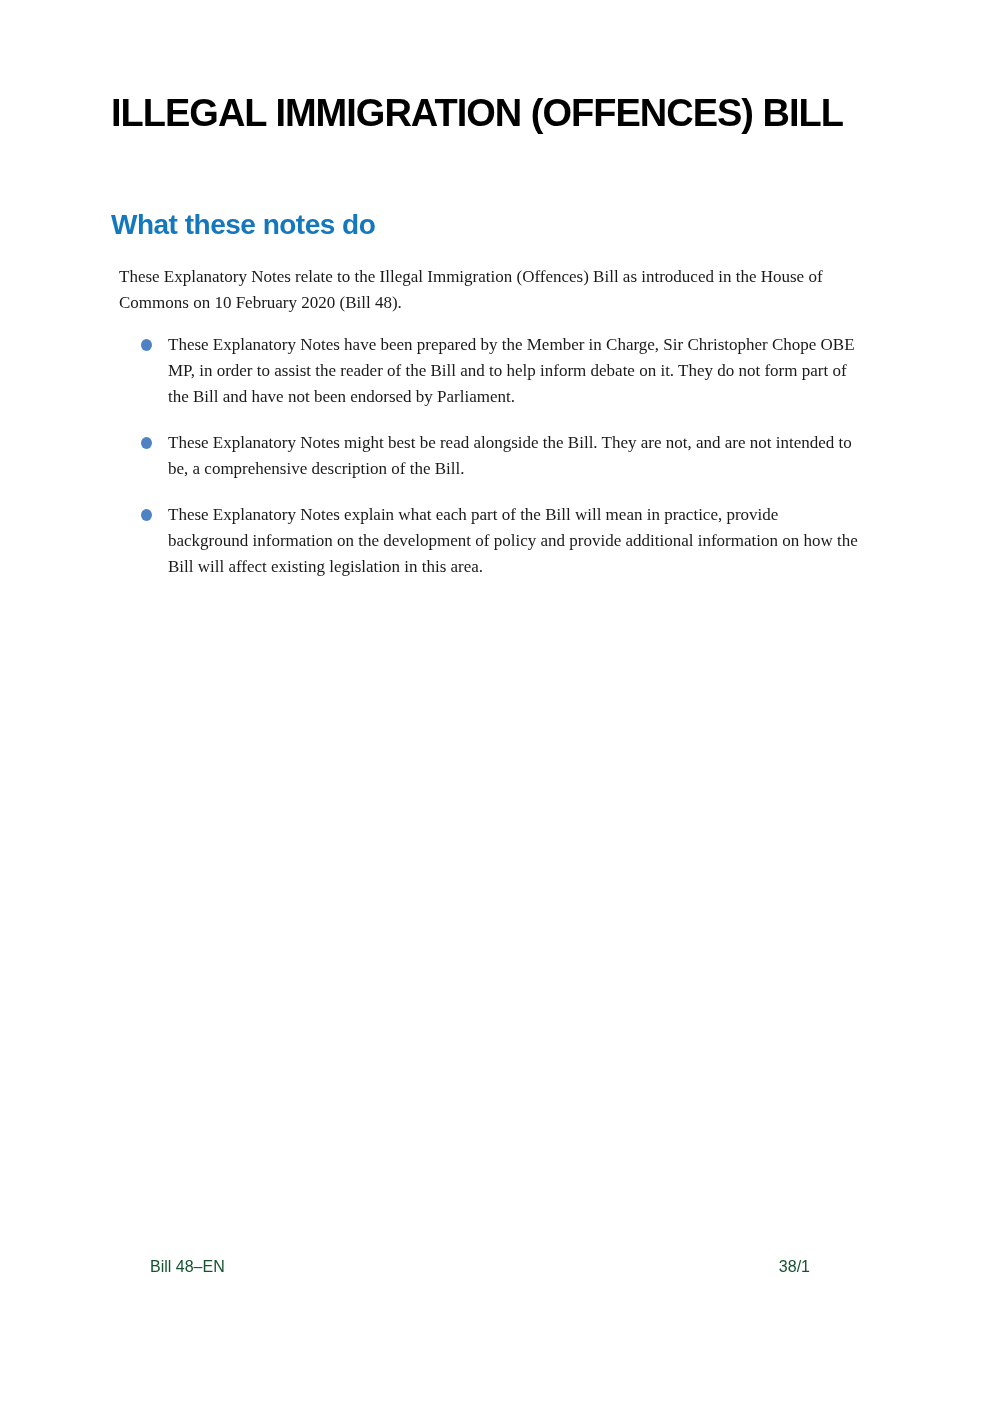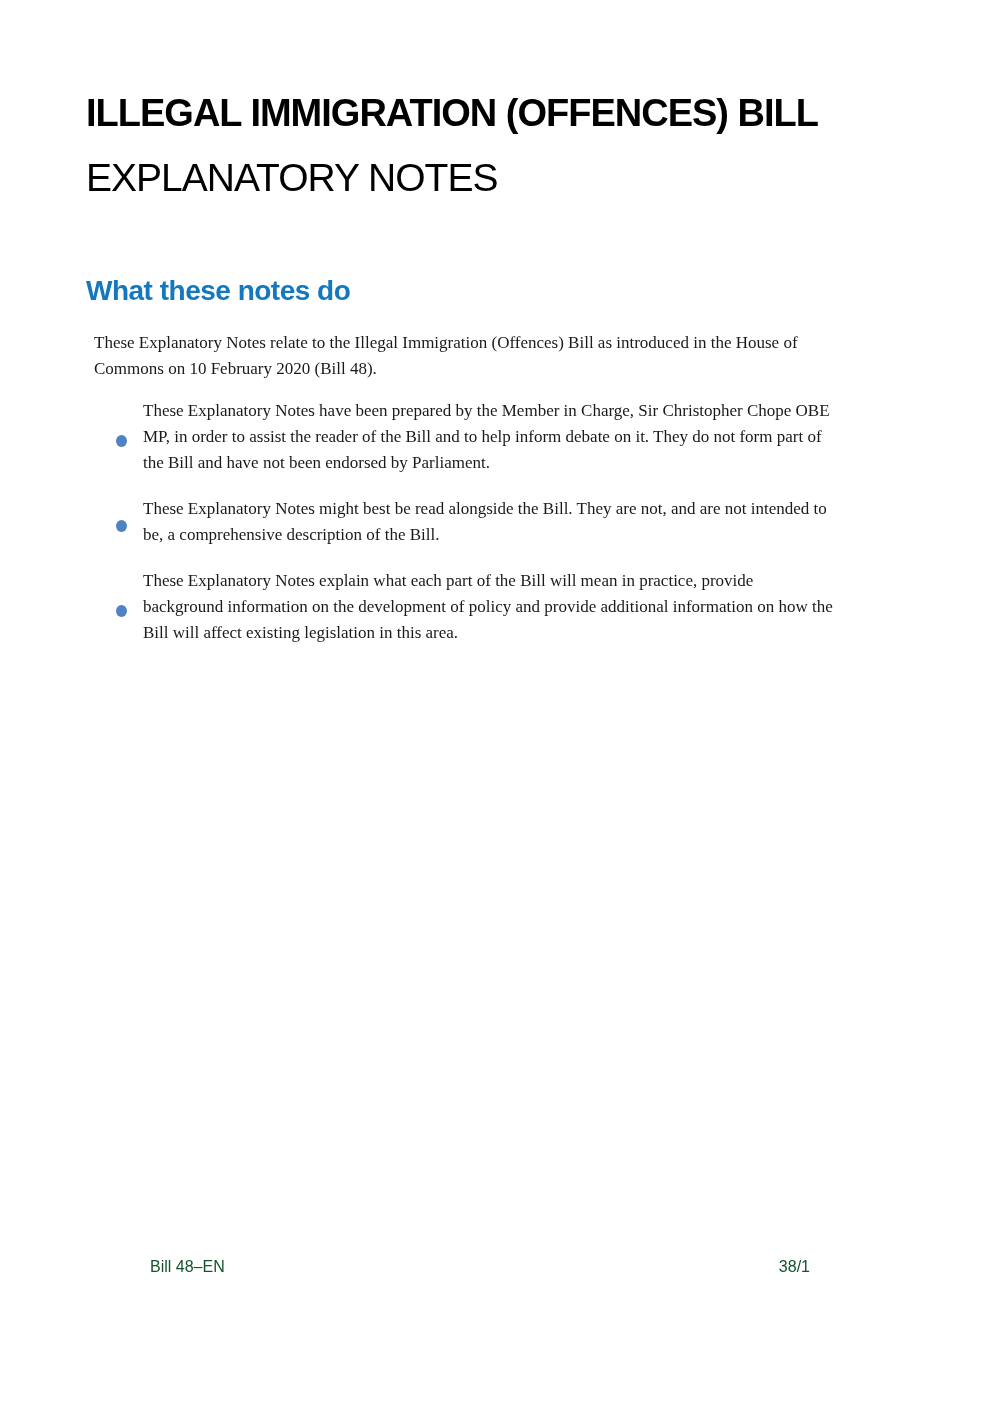--- a/index.html
+++ b/index.html
@@ -10,21 +10,21 @@
   .page {
     position: relative;
     width: 991px;
     height: 1401px;
     background: #ffffff;
     overflow: hidden;
     font-family: "Liberation Serif", serif;
     color: var(--body-color, #1a1a1a);
   }
   .content {
-    padding-left: 86px;
+    padding-left: 111px;
     padding-right: 96px;
   }
   .doc-title {
     margin: 92px 0 0 0;
     font-family: "Liberation Sans", sans-serif;
     font-weight: bold;
     font-size: 38px;
     line-height: 42px;
     letter-spacing: -1px;
     color: var(--title-color, #000000);
@@ -53,21 +53,21 @@
     font-size: 17px;
     line-height: 26px;
   }
   .bullet-list {
     list-style: none;
     margin: 16px 0 0 0;
     padding: 0;
   }
   .bullet-item {
     display: flex;
-    align-items: center;
+    align-items: flex-start;
     margin: 0 0 20px 0;
   }
   .bullet-dot {
     flex: 0 0 auto;
     width: 11px;
     height: 12px;
     border-radius: 50%;
     background: var(--bullet-blue, #4f82c2);
     margin: 7px 16px 0 30px;
   }
@@ -92,21 +92,20 @@
   }
 </style>
 </head>
 <body>
 
 <div class="page">
   <div class="content">
 
     <h1 class="doc-title">ILLEGAL IMMIGRATION (OFFENCES) BILL</h1>
 
-    <h2 class="doc-subtitle">EXPLANATORY NOTES</h2>
 
     <h3 class="section-heading">What these notes do</h3>
 
     <p class="intro">These Explanatory Notes relate to the Illegal Immigration (Offences) Bill as introduced in the House of Commons on 10 February 2020 (Bill 48).</p>
 
     <ul class="bullet-list">
       <li class="bullet-item">
         <span class="bullet-dot"></span>
         <span class="bullet-text">These Explanatory Notes have been prepared by the Member in Charge, Sir Christopher Chope OBE MP, in order to assist the reader of the Bill and to help inform debate on it. They do not form part of the Bill and have not been endorsed by Parliament.</span>
       </li>

